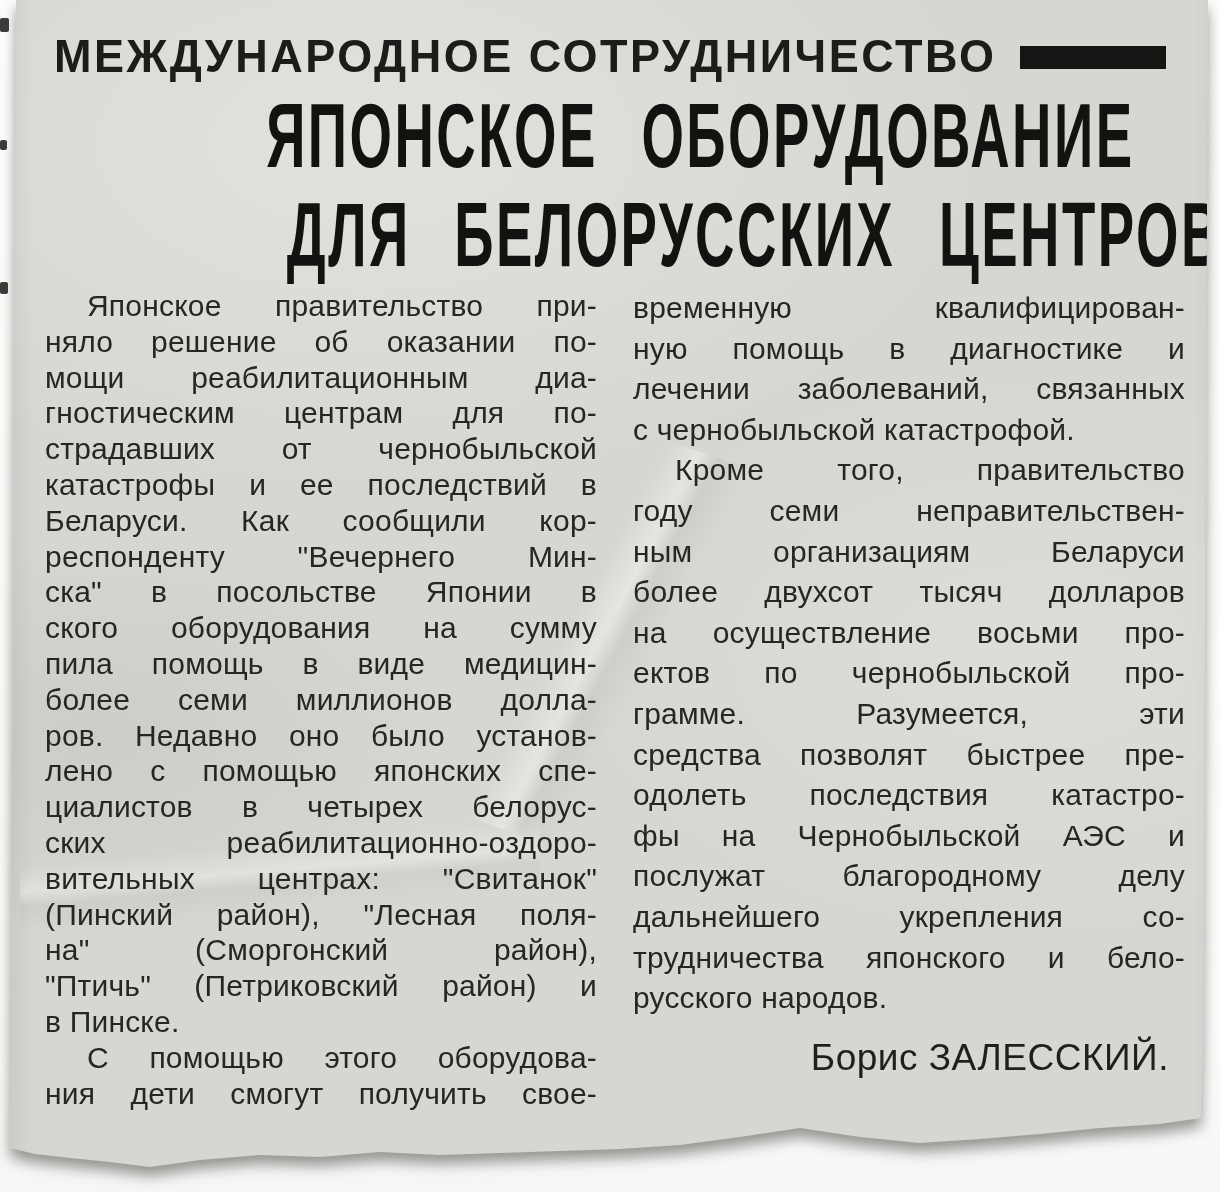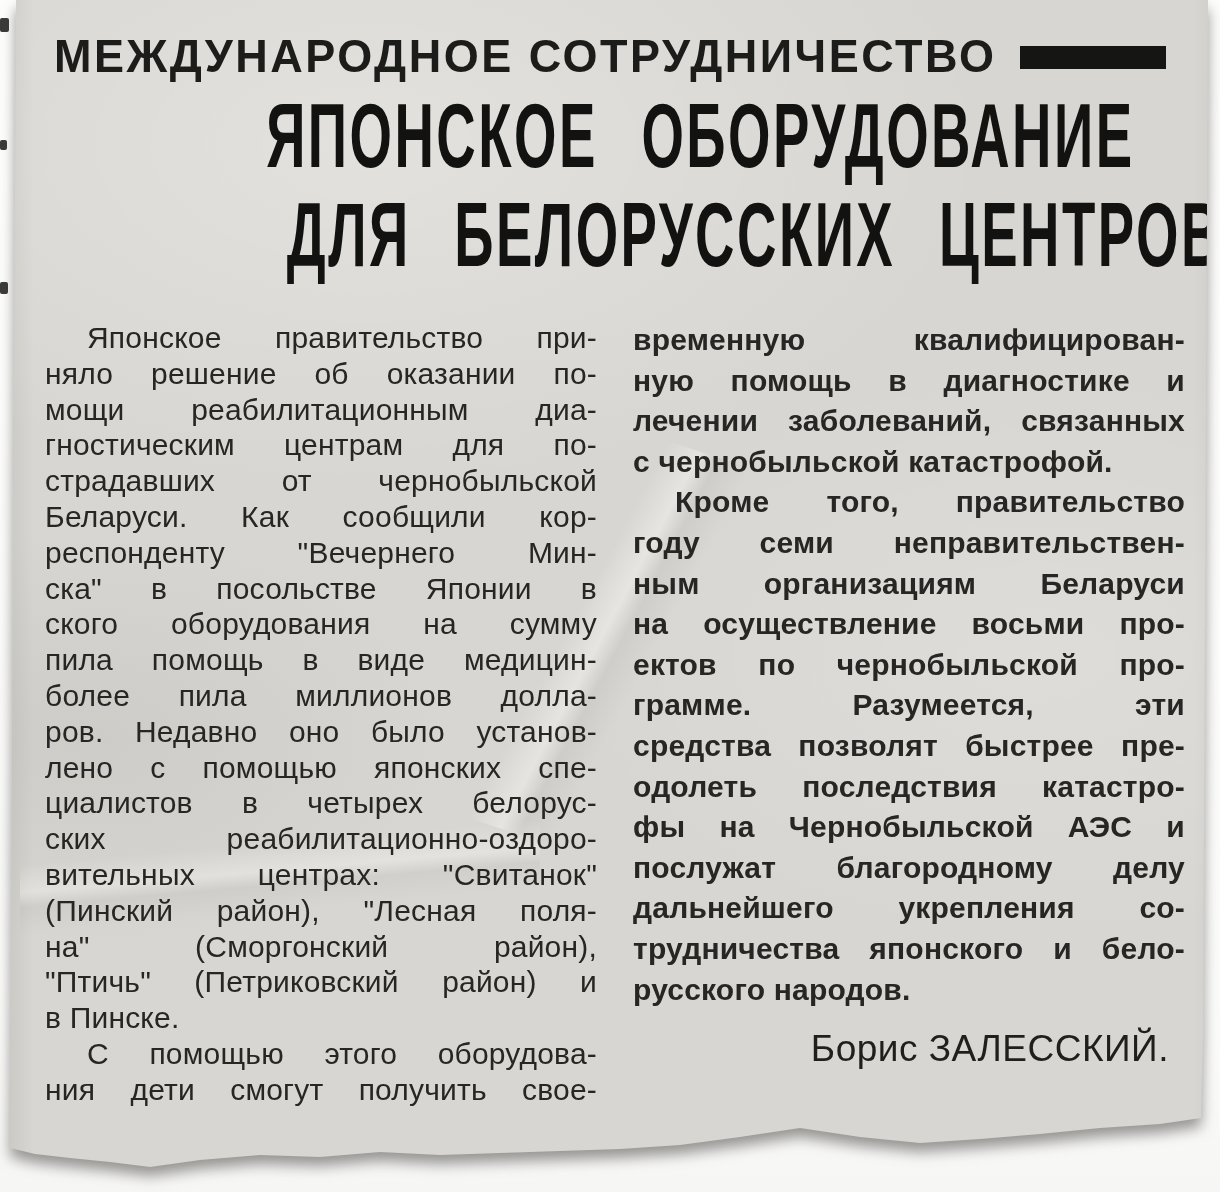--- a/index.html
+++ b/index.html
@@ -109,30 +109,29 @@
     transform-origin: center;
   }
 
   .columns {
     position: absolute;
     left: 45px; top: 288px;
     width: 1140px;
     display: flex;
     gap: 36px;
     color: #262624;
-    margin-top: 32px;
   }
   .col { width: 552px; font-size: 30px; letter-spacing: 0.2px; }
   .line {
     text-align: justify;
     text-align-last: justify;
     white-space: normal;
   }
   .col-left  .line { line-height: 35.8px; }
-  .col-right .line { line-height: 40.6px; font-weight: bold; }
+  .col-right .line { line-height: 40.6px; }
   .line.indent { text-indent: 42px; }
   .line.para-end { text-align-last: left; }
 
   .byline {
     margin-top: 18px;
     padding-right: 16px;
     text-align: right;
     font-size: 37px;
     font-weight: 400;
     color: #201f1d;
@@ -160,26 +159,27 @@
       </h1>
 
       <div class="columns">
         <div class="col col-left">
 
         <div class="line indent">Японское правительство при-</div>
             <div class="line">няло решение об оказании по-</div>
             <div class="line">мощи реабилитационным диа-</div>
             <div class="line">гностическим центрам для по-</div>
             <div class="line">страдавших от чернобыльской</div>
+            <div class="line">катастрофы и ее последствий в</div>
             <div class="line">Беларуси. Как сообщили кор-</div>
             <div class="line">респонденту "Вечернего Мин-</div>
             <div class="line">ска" в посольстве Японии в</div>
             <div class="line">ского оборудования на сумму</div>
             <div class="line">пила помощь в виде медицин-</div>
-            <div class="line">более пила миллионов долла-</div>
+            <div class="line">более семи миллионов долла-</div>
             <div class="line">ров. Недавно оно было установ-</div>
             <div class="line">лено с помощью японских спе-</div>
             <div class="line">циалистов в четырех белорус-</div>
             <div class="line">ских реабилитационно-оздоро-</div>
             <div class="line">вительных центрах: "Свитанок"</div>
             <div class="line">(Пинский район), "Лесная поля-</div>
             <div class="line">на" (Сморгонский район),</div>
             <div class="line">"Птичь" (Петриковский район) и</div>
             <div class="line para-end">в Пинске.</div>
             <div class="line indent">С помощью этого оборудова-</div>
@@ -188,20 +188,21 @@
         <div class="col col-right">
           <div>
 
           <div class="line">временную квалифицирован-</div>
               <div class="line">ную помощь в диагностике и</div>
               <div class="line">лечении заболеваний, связанных</div>
               <div class="line para-end">с чернобыльской катастрофой.</div>
               <div class="line indent">Кроме того, правительство</div>
               <div class="line">году семи неправительствен-</div>
               <div class="line">ным организациям Беларуси</div>
+              <div class="line">более двухсот тысяч долларов</div>
               <div class="line">на осуществление восьми про-</div>
               <div class="line">ектов по чернобыльской про-</div>
               <div class="line">грамме. Разумеется, эти</div>
               <div class="line">средства позволят быстрее пре-</div>
               <div class="line">одолеть последствия катастро-</div>
               <div class="line">фы на Чернобыльской АЭС и</div>
               <div class="line">послужат благородному делу</div>
               <div class="line">дальнейшего укрепления со-</div>
               <div class="line">трудничества японского и бело-</div>
               <div class="line para-end">русского народов.</div>

